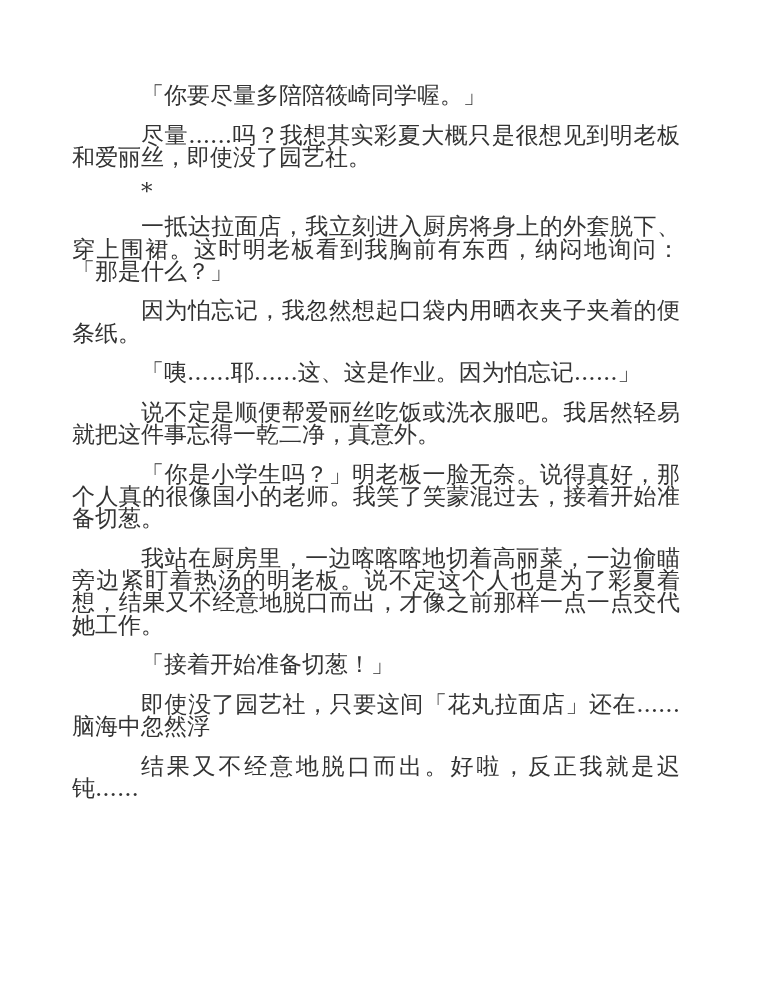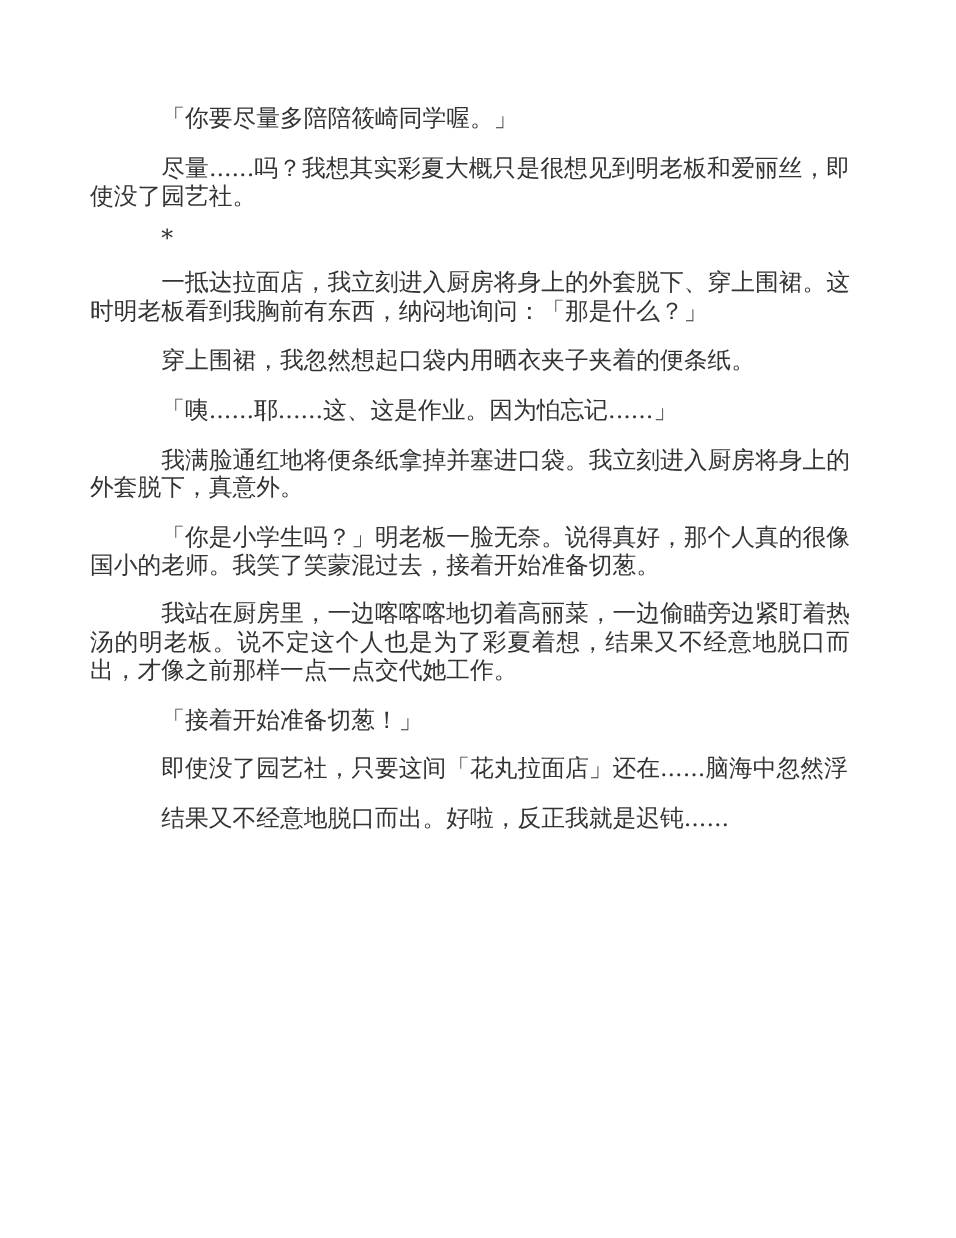--- a/index.html
+++ b/index.html
@@ -11,21 +11,21 @@
     position: relative;
     width: 765px;
     height: 990px;
     background: #ffffff;
     overflow: hidden;
   }
   .text-content {
     padding: 84px 0 0 72px;
     width: 608px;
     color: #333333;
-    font-size: 19px;
+    font-size: 23px;
     line-height: 22.2px;
   }
   p.para {
     margin: 0 0 17.5px 0;
     text-align: justify;
     text-indent: 3em;
     word-break: break-all;
     letter-spacing: 0;
   }
   p.para.divider {
@@ -35,22 +35,22 @@
 </style>
 </head>
 <body>
 
 <div class="page">
   <div class="text-content">
       <p class="para">「你要尽量多陪陪筱崎同学喔。」</p>
       <p class="para">尽量......吗？我想其实彩夏大概只是很想见到明老板和爱丽丝，即使没了园艺社。</p>
       <p class="para divider">*</p>
       <p class="para">一抵达拉面店，我立刻进入厨房将身上的外套脱下、穿上围裙。这时明老板看到我胸前有东西，纳闷地询问：「那是什么？」</p>
-      <p class="para">穿上围裙，我忽然想起口袋内用晒衣夹子夹着的便条纸。</p>
+      <p class="para">因为怕忘记，我忽然想起口袋内用晒衣夹子夹着的便条纸。</p>
       <p class="para">「咦......耶......这、这是作业。因为怕忘记......」</p>
-      <p class="para">我满脸通红地将便条纸拿掉并塞进口袋。我立刻进入厨房将身上的外套脱下，真意外。</p>
+      <p class="para">说不定是顺便帮爱丽丝吃饭或洗衣服吧。我居然轻易就把这件事忘得一乾二净，真意外。</p>
       <p class="para">「你是小学生吗？」明老板一脸无奈。说得真好，那个人真的很像国小的老师。我笑了笑蒙混过去，接着开始准备切葱。</p>
       <p class="para">我站在厨房里，一边喀喀喀地切着高丽菜，一边偷瞄旁边紧盯着热汤的明老板。说不定这个人也是为了彩夏着想，结果又不经意地脱口而出，才像之前那样一点一点交代她工作。</p>
       <p class="para">「接着开始准备切葱！」</p>
       <p class="para">即使没了园艺社，只要这间「花丸拉面店」还在......脑海中忽然浮</p>
       <p class="para">结果又不经意地脱口而出。好啦，反正我就是迟钝......</p>
     </div>
 </div>
 
 </body></html>

